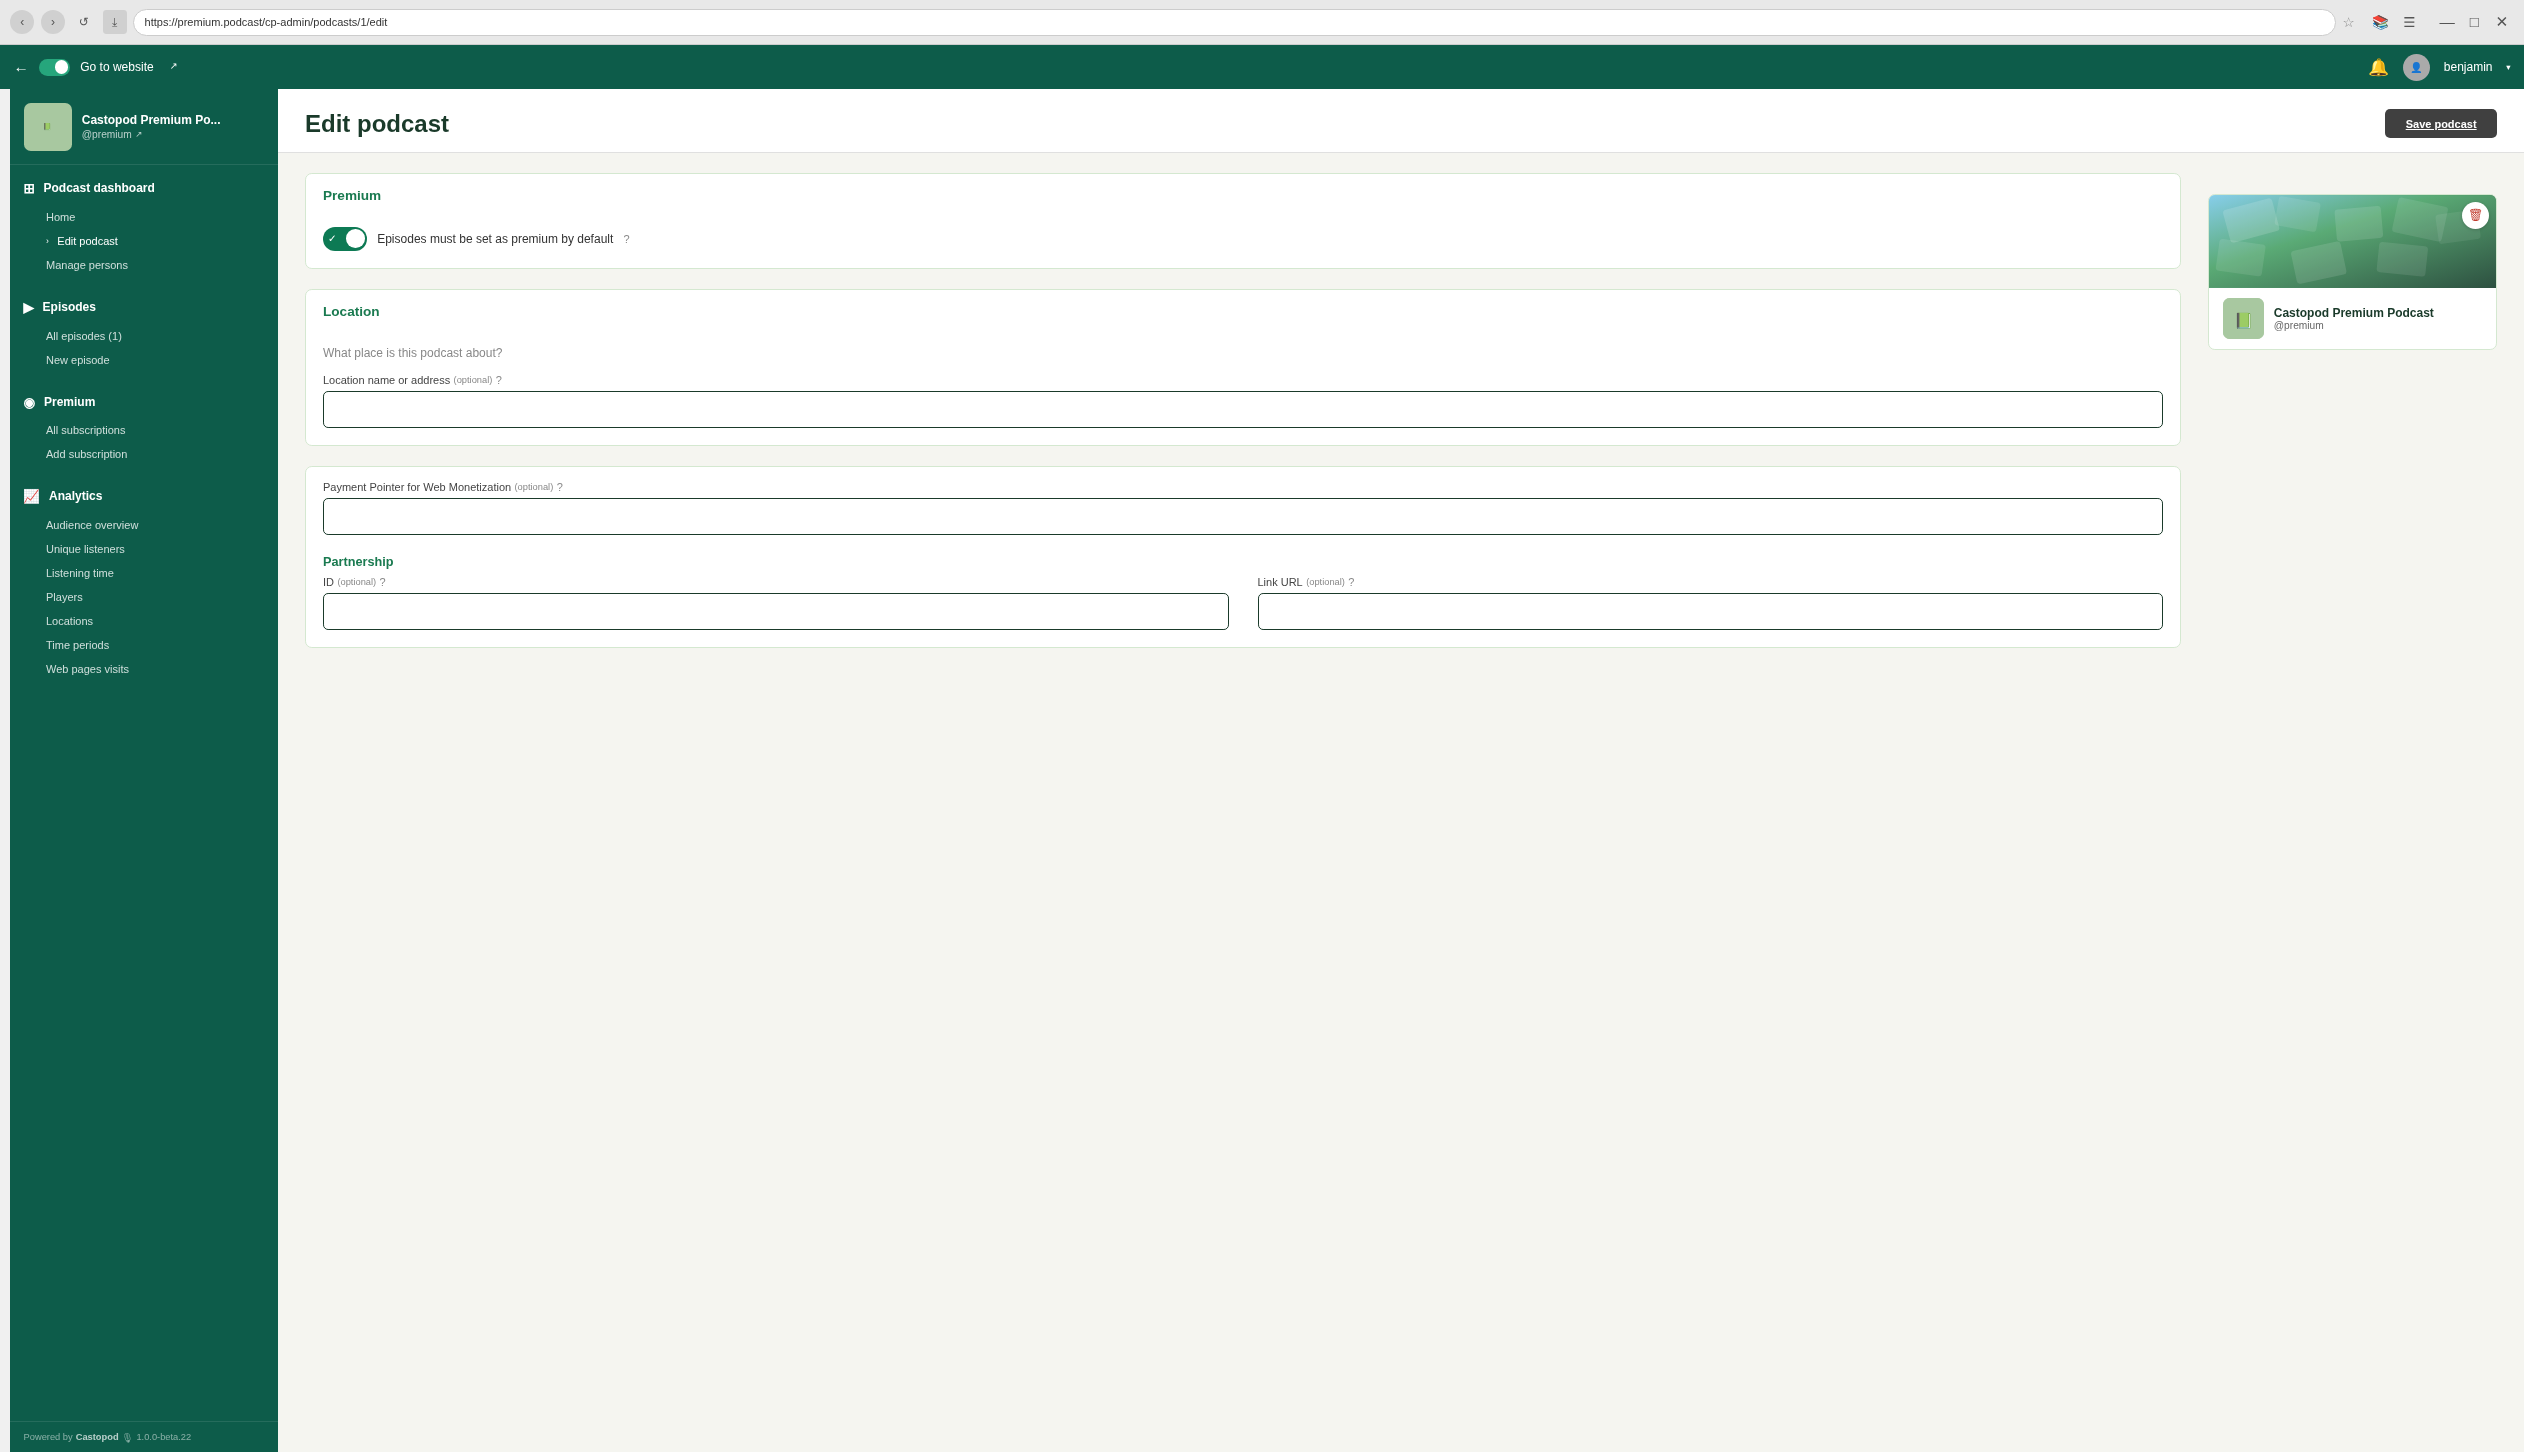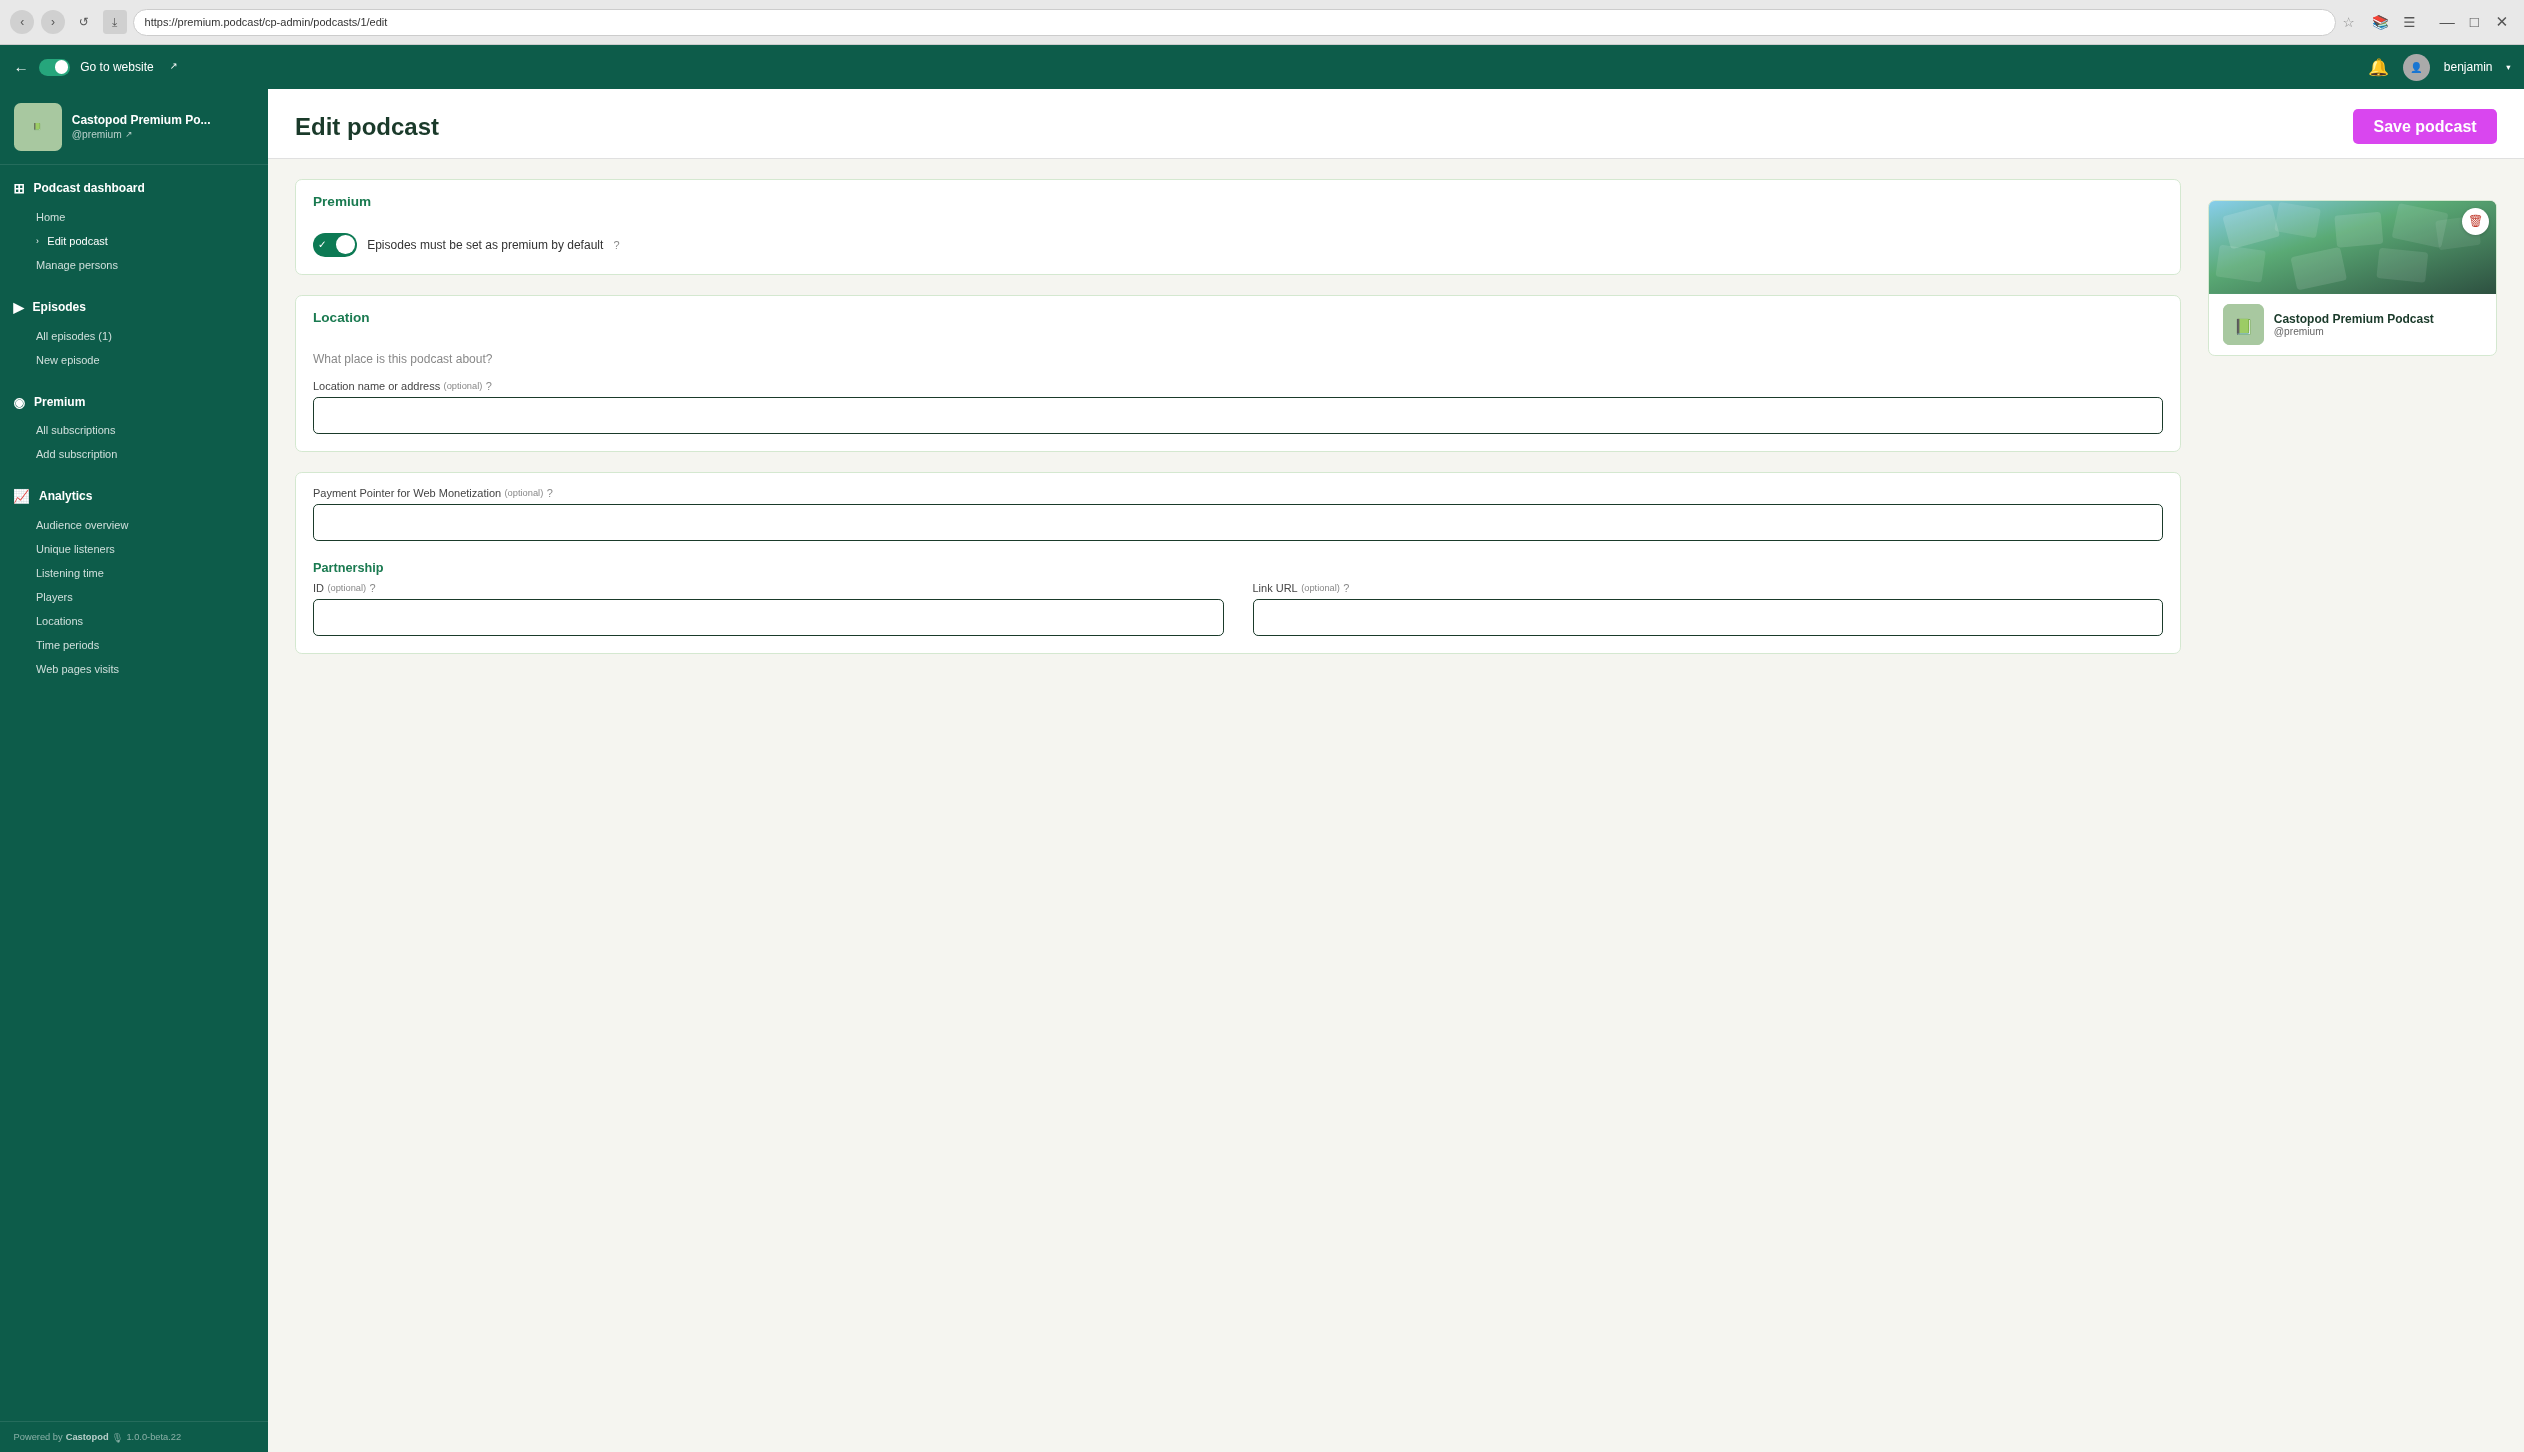--- a/index.html
+++ b/index.html
@@ -69,21 +69,21 @@
     .notification-btn { background: none; border: none; color: white; font-size: 17px; cursor: pointer; }
     .user-avatar {
       width: 27px; height: 27px; border-radius: 50%; background: #aaa;
       display: flex; align-items: center; justify-content: center; font-size: 10.2px; color: white;
       overflow: hidden;
     }
     .user-name { color: white; font-size: 12px; font-weight: 500; }
     .user-dropdown { color: white; font-size: 8.5px; cursor: pointer; }
 
     
-    .main-layout { display: flex; flex: 1; overflow: hidden; }
+    .main-layout { display: flex; flex: 1; overflow: hidden; padding-left: 10px; }
 
     
     .sidebar {
       width: 268px; background: #0d5c4a; color: white;
       display: flex; flex-direction: column; overflow-y: auto; flex-shrink: 0;
     }
     .podcast-header {
       display: flex; align-items: center; gap: 10.2px; padding: 13.6px;
       border-bottom: 0.8px solid rgba(255,255,255,0.1);
     }
@@ -122,22 +122,22 @@
     .content-area {
       flex: 1; overflow-y: auto; background: #f5f5f0;
       display: flex; flex-direction: column;
     }
     .content-header {
       display: flex; align-items: center; justify-content: space-between;
       padding: 20.4px 27px 13.6px; background: white; border-bottom: 0.8px solid #e0e0e0;
     }
     .page-title { font-size: 24px; font-weight: 700; color: #1a3a2a; }
     .save-btn {
-      background: #d946ef; color: white; border: none; border-radius: 5.1px;
-      padding: 8.5px 20.4px; font-size: 16px; font-weight: 600; cursor: pointer;
+      background: #404040; color: white; border: none; border-radius: 5.1px;
+      padding: 8.5px 20.4px; font-size: 11px; font-weight: 600; cursor: pointer; text-decoration: underline;
     }
 
     .content-body { padding: 20.4px 27px; flex: 1; }
 
     
     .card {
       background: white; border-radius: 6.8px; border: 0.8px solid #d4e8d0;
       margin-bottom: 20.4px; overflow: hidden;
     }
     .card-title {

